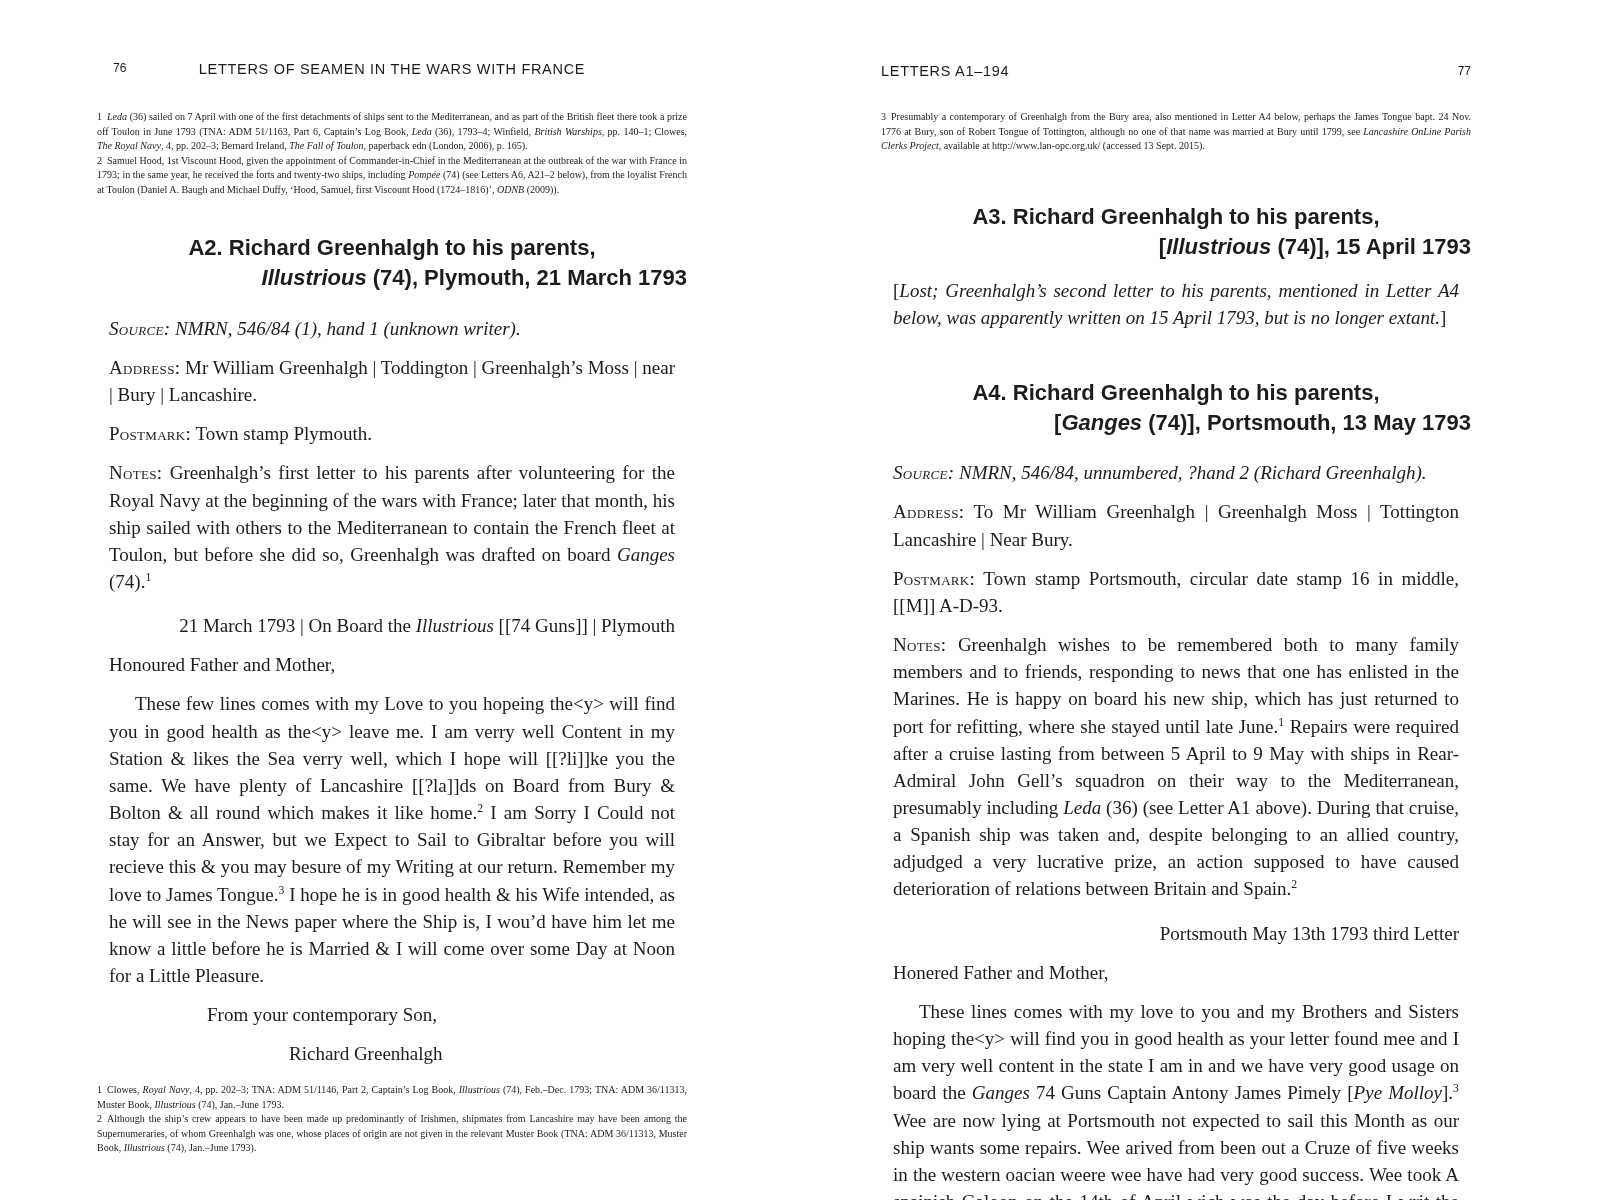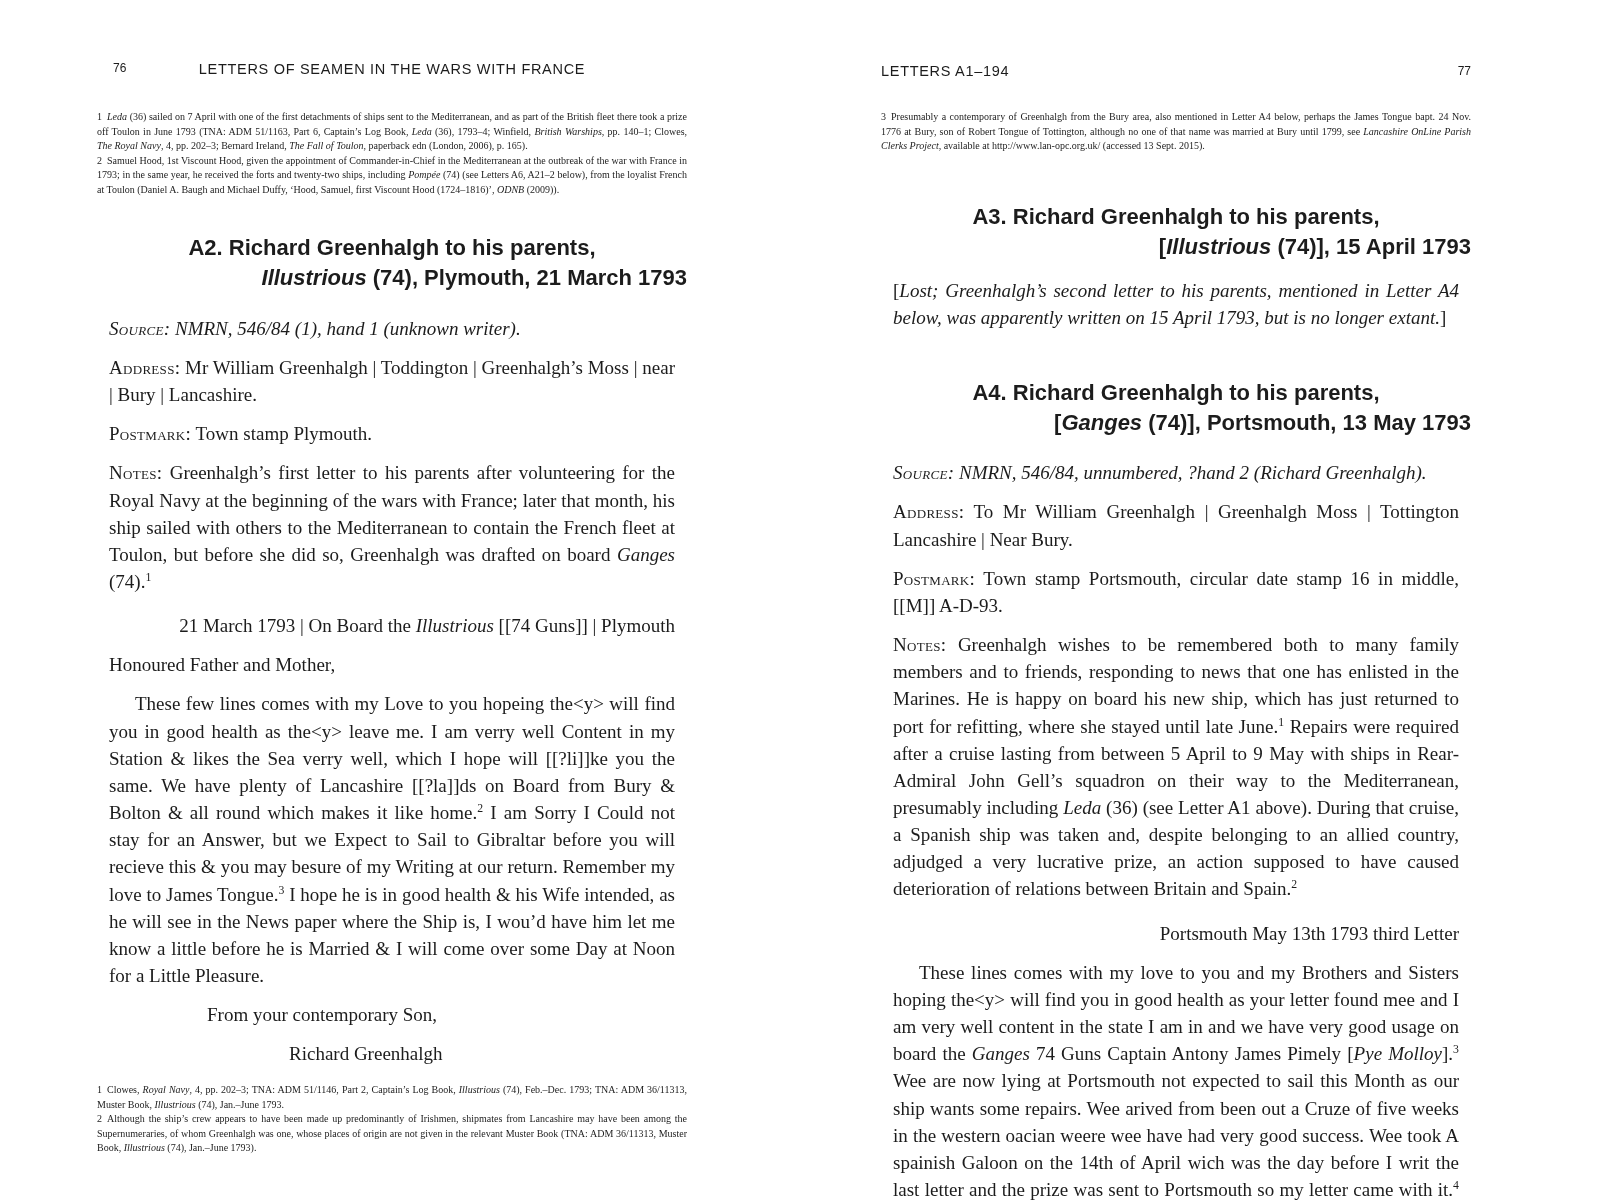--- a/index.html
+++ b/index.html
@@ -117,17 +117,18 @@
       <span class="l1">A4. Richard Greenhalgh to his parents,</span>
       <span class="l2"><span>[</span><span class="it">Ganges</span><span> (74)], Portsmouth, 13 May 1793</span></span>
     </div>
 
     <p class="meta first"><span class="sc">Source:</span><span> NMRN, 546/84, unnumbered, ?hand 2 (Richard Greenhalgh).</span></p>
     <p class="meta"><span class="sc">Address:</span><span> To Mr William Greenhalgh | Greenhalgh Moss | Tottington Lancashire | Near Bury.</span></p>
     <p class="meta"><span class="sc">Postmark:</span><span> Town stamp Portsmouth, circular date stamp 16 in middle, [[M]] A-D-93.</span></p>
     <p class="meta"><span class="sc">Notes:</span><span> Greenhalgh wishes to be remembered both to many family members and to friends, responding to news that one has enlisted in the Marines. He is happy on board his new ship, which has just returned to port for refitting, where she stayed until late June.</span><sup>1</sup><span> Repairs were required after a cruise lasting from between 5 April to 9 May with ships in Rear-Admiral John Gell’s squadron on their way to the Mediterranean, presumably including </span><span class="it">Leda</span><span> (36) (see Letter A1 above). During that cruise, a Spanish ship was taken and, despite belonging to an allied country, adjudged a very lucrative prize, an action supposed to have caused deterioration of relations between Britain and Spain.</span><sup>2</sup></p>
 
     <p class="dateline">Portsmouth May 13th 1793 third Letter</p>
+    <p class="salutation">Honered Father and Mother,</p>
     <p class="bodytext"><span>These lines comes with my love to you and my Brothers and Sisters hoping the&lt;y&gt; will find you in good health as your letter found mee and I am very well content in the state I am in and we have very good usage on board the </span><span class="it">Ganges</span><span> 74 Guns Captain Antony James Pimely [</span><span class="it">Pye Molloy</span><span>].</span><sup>3</sup><span> Wee are now lying at Portsmouth not expected to sail this Month as our ship wants some repairs. Wee arived from been out a Cruze of five weeks in the western oacian weere wee have had very good success. Wee took A spainish Galoon on the 14th of April wich was the day before I writ the last letter and the prize was sent to Portsmouth so my letter came with it.</span><sup>4</sup><span> Shee was leaden with Dollers Gold and Jewels wich is thought to bee the richest prize ever took.</span><sup>5</sup><span> You will see it in</span></p>
 
   </div>
 
 </div>
 
 </body></html>

